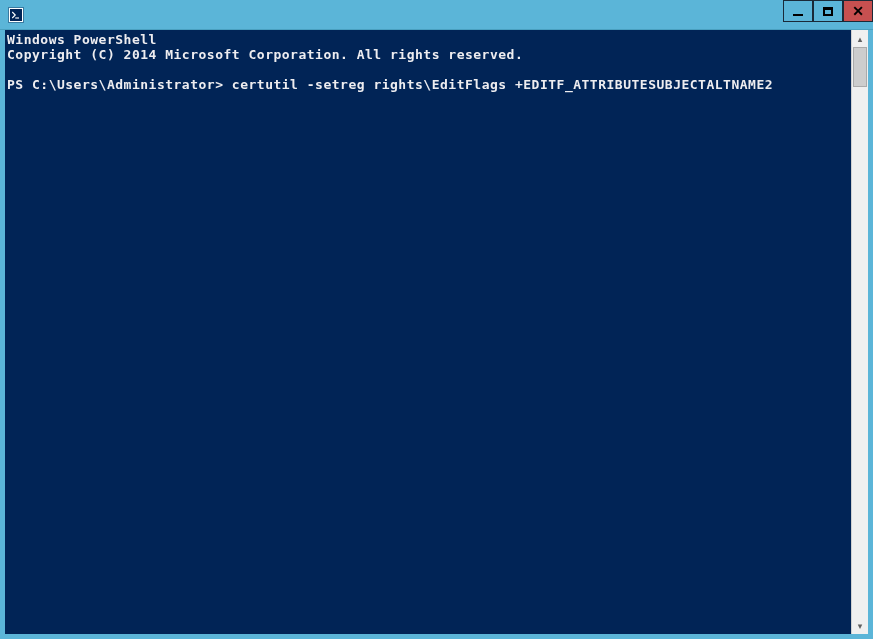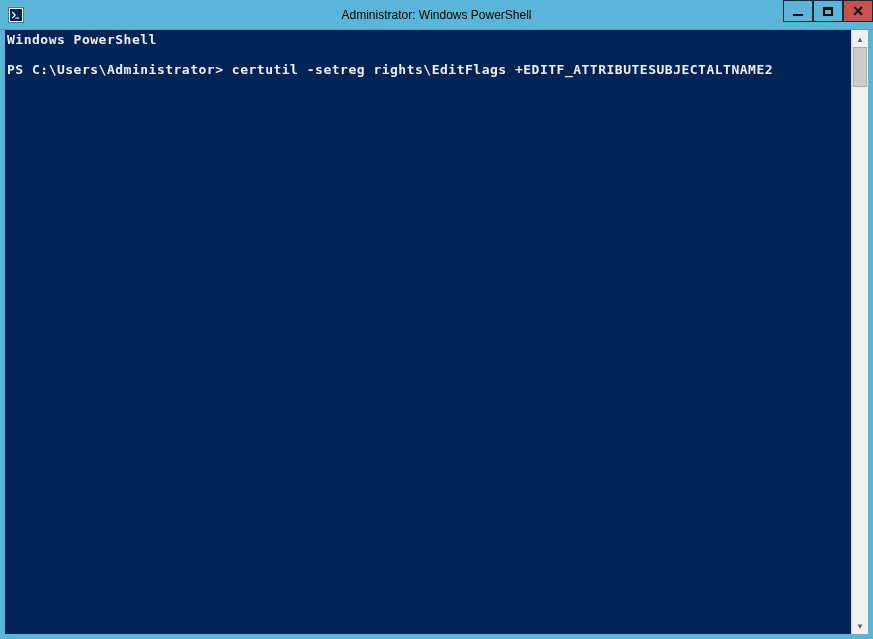--- a/index.html
+++ b/index.html
@@ -154,36 +154,35 @@
 <body>
 
 <div class="titlebar">
   <div class="titlebar-icon">
     <svg viewBox="0 0 16 16">
       <rect x="0" y="0" width="16" height="16" fill="#012456"></rect>
       <path d="M3 4 L7 8 L3 12" stroke="#fff" stroke-width="1.5" fill="none"></path>
       <line x1="7" y1="12" x2="12" y2="12" stroke="#fff" stroke-width="1.5"></line>
     </svg>
   </div>
-  <div class="titlebar-title">Administrator: Windows PowerShell</div>
   <div class="window-controls">
     <div class="win-btn minimize">
       <div class="min-glyph"></div>
     </div>
     <div class="win-btn maximize">
       <div class="max-glyph"></div>
     </div>
     <div class="win-btn close">
       <span class="close-glyph">✕</span>
     </div>
   </div>
 </div>
 
 <div class="console-wrap">
-  <div class="console"><div class="line">Windows PowerShell</div><div class="line"> </div><div class="prompt-line"><span>PS C:\Users\Administrator&gt;</span> <span>certutil -setreg rights\EditFlags +EDITF_ATTRIBUTESUBJECTALTNAME2</span></div></div>
+  <div class="console"><div class="line">Windows PowerShell</div><div class="line">Copyright (C) 2014 Microsoft Corporation. All rights reserved.</div><div class="line"> </div><div class="prompt-line"><span>PS C:\Users\Administrator&gt;</span> <span>certutil -setreg rights\EditFlags +EDITF_ATTRIBUTESUBJECTALTNAME2</span></div></div>
   <div class="scrollbar">
     <div class="scroll-arrow">▴</div>
     <div class="scroll-track">
       <div class="scroll-thumb"></div>
     </div>
     <div class="scroll-arrow">▾</div>
   </div>
 </div>
 
 </body></html>

